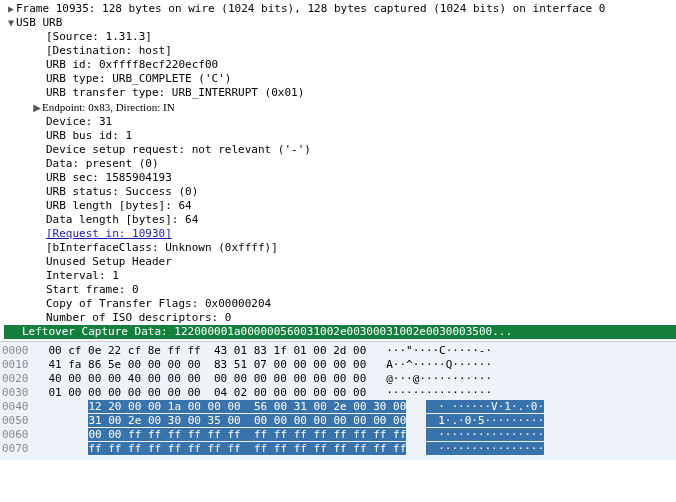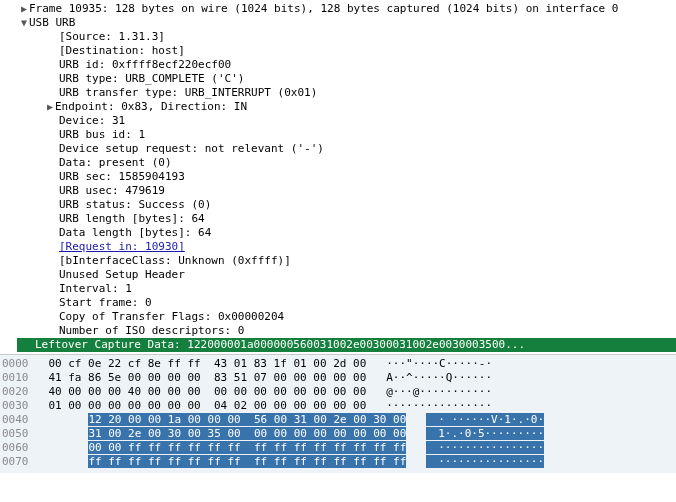--- a/index.html
+++ b/index.html
@@ -6,30 +6,30 @@
   body {
     margin: 0;
     font-family: "DejaVu Sans Mono", "Lucida Console", Monaco, monospace;
     font-size: 11px;
     background: #fff;
     color: #000;
     width: 676px;
     overflow: hidden;
   }
   .tree-pane {
-    padding: 2px 0 2px 17px;
+    padding: 2px 0 2px 4px;
     line-height: 14px;
   }
   .tree-line {
     white-space: pre;
     padding: 0 2px;
   }
   .tri { display:inline-block; width:10px; text-align:center; color:#555; }
   .tri::before { content: attr(data-tri); font-size: 10px;}
-  .indent2 { padding-left: 28px; }
+  .indent2 { padding-left: 28px; font-family: Liberation Serif, serif; }
   .indent3 { padding-left: 42px; }
   .link { color: #1a1aaa; text-decoration: underline; }
   .sel-line {
     background: #15803d;
     color: #fff;
     padding: 0 2px 0 18px;
   }
   .hex-pane {
     background: #eef3f8;
     border-top: 1px solid #c9c9c9;
@@ -59,21 +59,20 @@
   <div class="tree-line indent3"><span>[Destination: host]</span></div>
   <div class="tree-line indent3"><span>URB id: 0xffff8ecf220ecf00</span></div>
   <div class="tree-line indent3"><span>URB type: URB_COMPLETE ('C')</span></div>
   <div class="tree-line indent3"><span>URB transfer type: URB_INTERRUPT (0x01)</span></div>
   <div class="tree-line indent2"><span class="tri" data-tri="▶"></span><span>Endpoint: 0x83, Direction: IN</span></div>
   <div class="tree-line indent3"><span>Device: 31</span></div>
   <div class="tree-line indent3"><span>URB bus id: 1</span></div>
   <div class="tree-line indent3"><span>Device setup request: not relevant ('-')</span></div>
   <div class="tree-line indent3"><span>Data: present (0)</span></div>
   <div class="tree-line indent3"><span>URB sec: 1585904193</span></div>
-  <div class="tree-line indent3"><span>URB usec: 479619</span></div>
   <div class="tree-line indent3"><span>URB status: Success (0)</span></div>
   <div class="tree-line indent3"><span>URB length [bytes]: 64</span></div>
   <div class="tree-line indent3"><span>Data length [bytes]: 64</span></div>
   <div class="tree-line indent3"><span class="link">[Request in: 10930]</span></div>
   <div class="tree-line indent3"><span>[bInterfaceClass: Unknown (0xffff)]</span></div>
   <div class="tree-line indent3"><span>Unused Setup Header</span></div>
   <div class="tree-line indent3"><span>Interval: 1</span></div>
   <div class="tree-line indent3"><span>Start frame: 0</span></div>
   <div class="tree-line indent3"><span>Copy of Transfer Flags: 0x00000204</span></div>
   <div class="tree-line indent3"><span>Number of ISO descriptors: 0</span></div>

